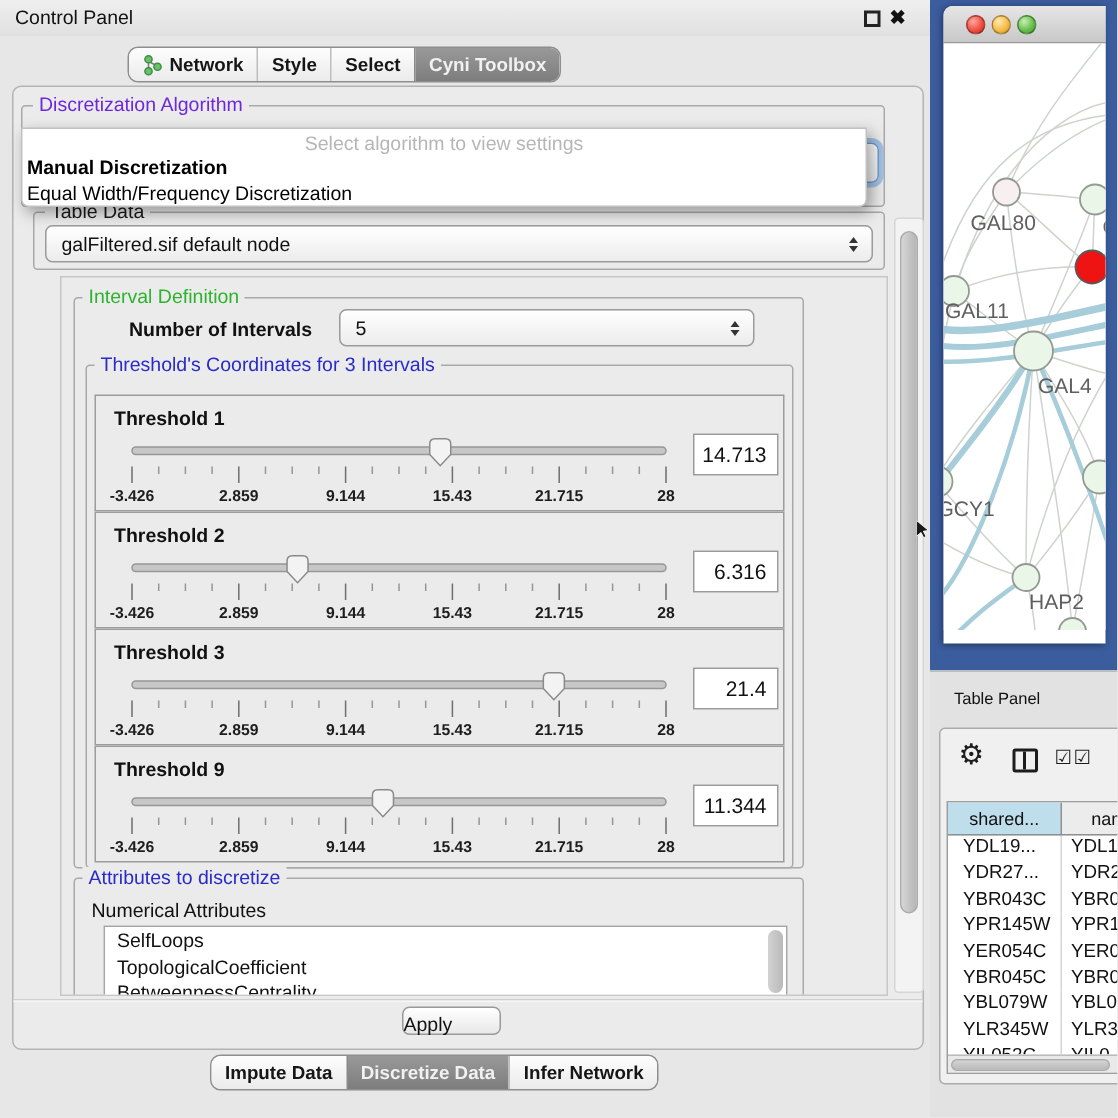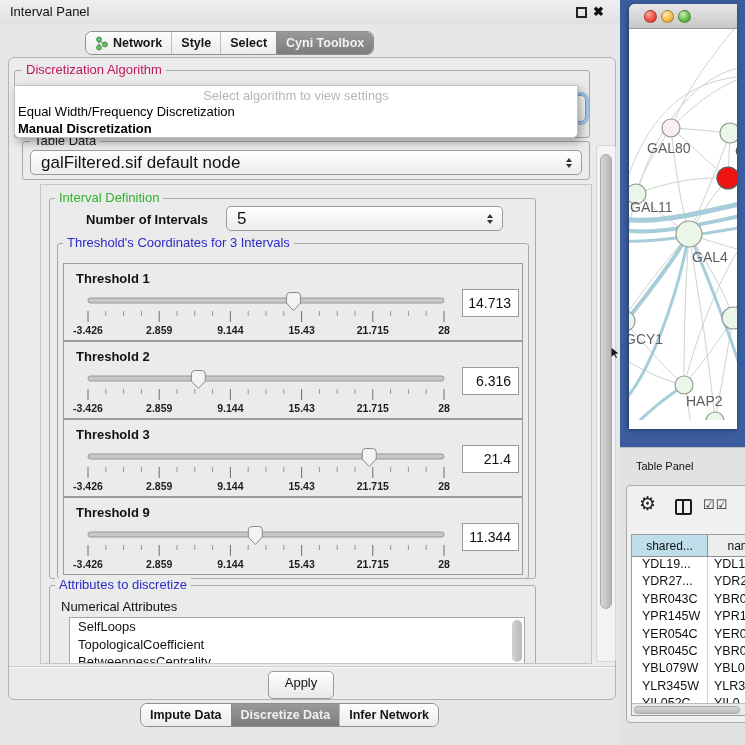--- a/index.html
+++ b/index.html
@@ -18,24 +18,24 @@
   .seg{font-size:12.5px;font-weight:bold;line-height:22px;height:22px;padding:0 9px;color:#161616;background:linear-gradient(#fdfdfd,#ebebeb);display:flex;align-items:center;gap:4px;white-space:nowrap}
   .seg+.seg{border-left:1px solid #bdbdbd}
   .seg.sel{background:linear-gradient(#999,#7d7d7d);color:#f1f1f1;border-left-color:#8a8a8a}
 
   #mainpanel{left:8px;top:57px;width:608px;height:643px;border:1px solid #b3b3b3;border-radius:6px;background:#ebebeb}
 
   .group{position:absolute;border:1px solid #a9a9a9;border-radius:3px}
   .legend{position:absolute;font-size:13px;padding:0 4px;background:#ebebeb;line-height:14px;z-index:5;white-space:nowrap}
   .legend.green{color:#2db32d}
   .legend.blue{color:#2a2ac8}
-  .legend.dim{color:#be185d}
+  .legend.dim{color:#6d28d9}
   .legend.dark{color:#1a1a1a}
 
-  .combo{position:absolute;background:linear-gradient(#ffffff,#ececec);border:1px solid #9b9b9b;border-radius:5px;height:25px;font-size:17px;color:#111;display:flex;align-items:center}
+  .combo{position:absolute;background:linear-gradient(#ffffff,#ececec);border:1px solid #9b9b9b;border-radius:5px;height:25px;font-size:13px;color:#111;display:flex;align-items:center}
   .combo .ctext{padding-left:10px;flex:1;white-space:nowrap;overflow:hidden}
   .combo .spin{width:14px;display:flex;flex-direction:column;align-items:center;gap:2px;margin-right:5px}
   .tri-up{width:0;height:0;border-left:3.5px solid transparent;border-right:3.5px solid transparent;border-bottom:4.5px solid #333}
   .tri-down{width:0;height:0;border-left:3.5px solid transparent;border-right:3.5px solid transparent;border-top:4.5px solid #333}
 
   #algo-combo{left:22px;top:95px;width:564px;height:27px;border:1px solid #6f9fd2;box-shadow:0 0 0 3px rgba(106,158,222,.55);z-index:10}
   #algo-popup{position:absolute;left:14px;top:85px;width:564px;height:53px;background:#fff;border:1px solid #c2c2c2;border-radius:0 0 5px 5px;box-shadow:3px 4px 10px rgba(0,0,0,.35);z-index:50;overflow:hidden}
   #algo-popup .hint{height:17px;padding-top:2px;text-align:center;font-size:13px;color:#b6b6b6}
   #algo-popup .opt{height:17px;padding-left:3px;font-size:13px;color:#000;line-height:17px;white-space:nowrap}
   #algo-popup .opt.b{font-weight:bold}
@@ -49,21 +49,21 @@
   .th-label{position:absolute;left:12px;top:7px;font-size:13px;font-weight:bold;color:#111}
   .th-svg{position:absolute;left:14px;top:27px;overflow:visible}
   .th-value{position:absolute;left:398px;top:25px;width:57px;height:28px;background:#fff;border:1px solid #9a9a9a;font-size:14px;color:#111;text-align:right;line-height:26px;padding-right:7px}
 
   #attr-title{left:20px;top:414px;font-size:13px;font-weight:normal;color:#111}
   #attr-list{left:28px;top:432px;width:456px;height:60px;background:#fff;border:1px solid #a5a5a5}
   .attr-item{font-size:13px;color:#111;line-height:17.5px;padding-left:8px;white-space:nowrap}
   #attr-scroll{position:absolute;right:2px;top:2px;width:10px;height:42px;border-radius:5px;background:linear-gradient(90deg,#d2d2d2,#b9b9b9)}
 
   #apply-sep{left:9px;top:666px;width:606px;height:2px;border-top:1px solid #cfcfcf;border-bottom:1px solid #f7f7f7}
-  #apply-btn{left:268px;top:671px;width:66px;height:28px;background:linear-gradient(#ffffff,#e8e8e8);border:1px solid #9a9a9a;border-radius:5px;font-size:13px;color:#111;text-align:center;line-height:21px}
+  #apply-btn{left:268px;top:671px;width:66px;height:19px;background:linear-gradient(#ffffff,#e8e8e8);border:1px solid #9a9a9a;border-radius:5px;font-size:13px;color:#111;line-height:21px}
 
   #big-scroll{left:596px;top:145px;width:20px;height:517px;background:#f3f3f3;border:1px solid #d6d6d6;border-radius:3px}
   #big-thumb{position:absolute;left:3px;top:8px;width:12px;height:455px;border-radius:7px;background:linear-gradient(90deg,#d6d6d6,#b5b5b5);border:1px solid #ababab}
 
   
   #desktop{left:620px;top:0;width:125px;height:447px}
   #netwin{position:absolute;left:9px;top:4px;width:108px;height:425px;background:#fff;border-radius:6px 0 0 0;overflow:hidden;box-shadow:-1px 1px 4px rgba(0,0,0,.4)}
   #netwin-titlebar{position:absolute;left:0;top:0;width:116px;height:25px;background:linear-gradient(#e6e6e6,#c8c8c8);border-bottom:1px solid #9a9a9a}
   .light{position:absolute;top:6px;width:13px;height:13px;border-radius:50%;border:1px solid rgba(0,0,0,.3)}
   #light-red{left:15px;background:radial-gradient(circle at 35% 30%,#ffa89e,#ee4b3e 60%,#c23326)}
@@ -88,21 +88,21 @@
   #hthumb{position:absolute;left:2px;top:2px;width:106px;height:8px;border-radius:4px;background:linear-gradient(#d4d4d4,#b9b9b9);border:1px solid #aaa}
 
   #cursor{left:611px;top:347px;z-index:90}
 </style>
 </head>
 <body>
 
 <div id="root">
 
   <div class="abs" id="titlebar">
-    <span class="ttext">Interval Panel</span>
+    <span class="ttext">Control Panel</span>
     <div id="float-btn"></div>
     <div id="close-btn">✖</div>
   </div>
 
   <div class="tabgroup" id="top-tabs" style="left:85px;top:31px">
       <div class="seg">
         <svg width="14" height="15" viewBox="0 0 14 15">
           <line x1="4" y1="4" x2="4" y2="11" stroke="#7a7a7a" stroke-width="1"></line>
           <line x1="4" y1="5" x2="10" y2="8" stroke="#7a7a7a" stroke-width="1"></line>
           <circle cx="4" cy="3.5" r="2.4" fill="#6abf69" stroke="#3e8e41" stroke-width="1"></circle>
@@ -131,22 +131,22 @@
     <span class="ctext"></span>
     <span class="spin">
         <i class="tri-up"></i>
         <i class="tri-down"></i>
       </span>
   </div>
 
   <div id="algo-popup">
     <div class="hint">Select algorithm to view settings</div>
     <div id="popup-options">
+        <div class="opt b">Manual Discretization</div>
         <div class="opt">Equal Width/Frequency Discretization</div>
-        <div class="opt b">Manual Discretization</div>
       </div>
   </div>
 
   <div class="group" style="left:22px;top:141px;width:568px;height:39px"></div>
   <span class="legend dark" style="left:30px;top:134px">Table Data</span>
   <div class="combo" style="left:30px;top:150px;width:552px">
     <span class="ctext">galFiltered.sif default node</span>
     <span class="spin">
         <i class="tri-up"></i>
         <i class="tri-down"></i>

